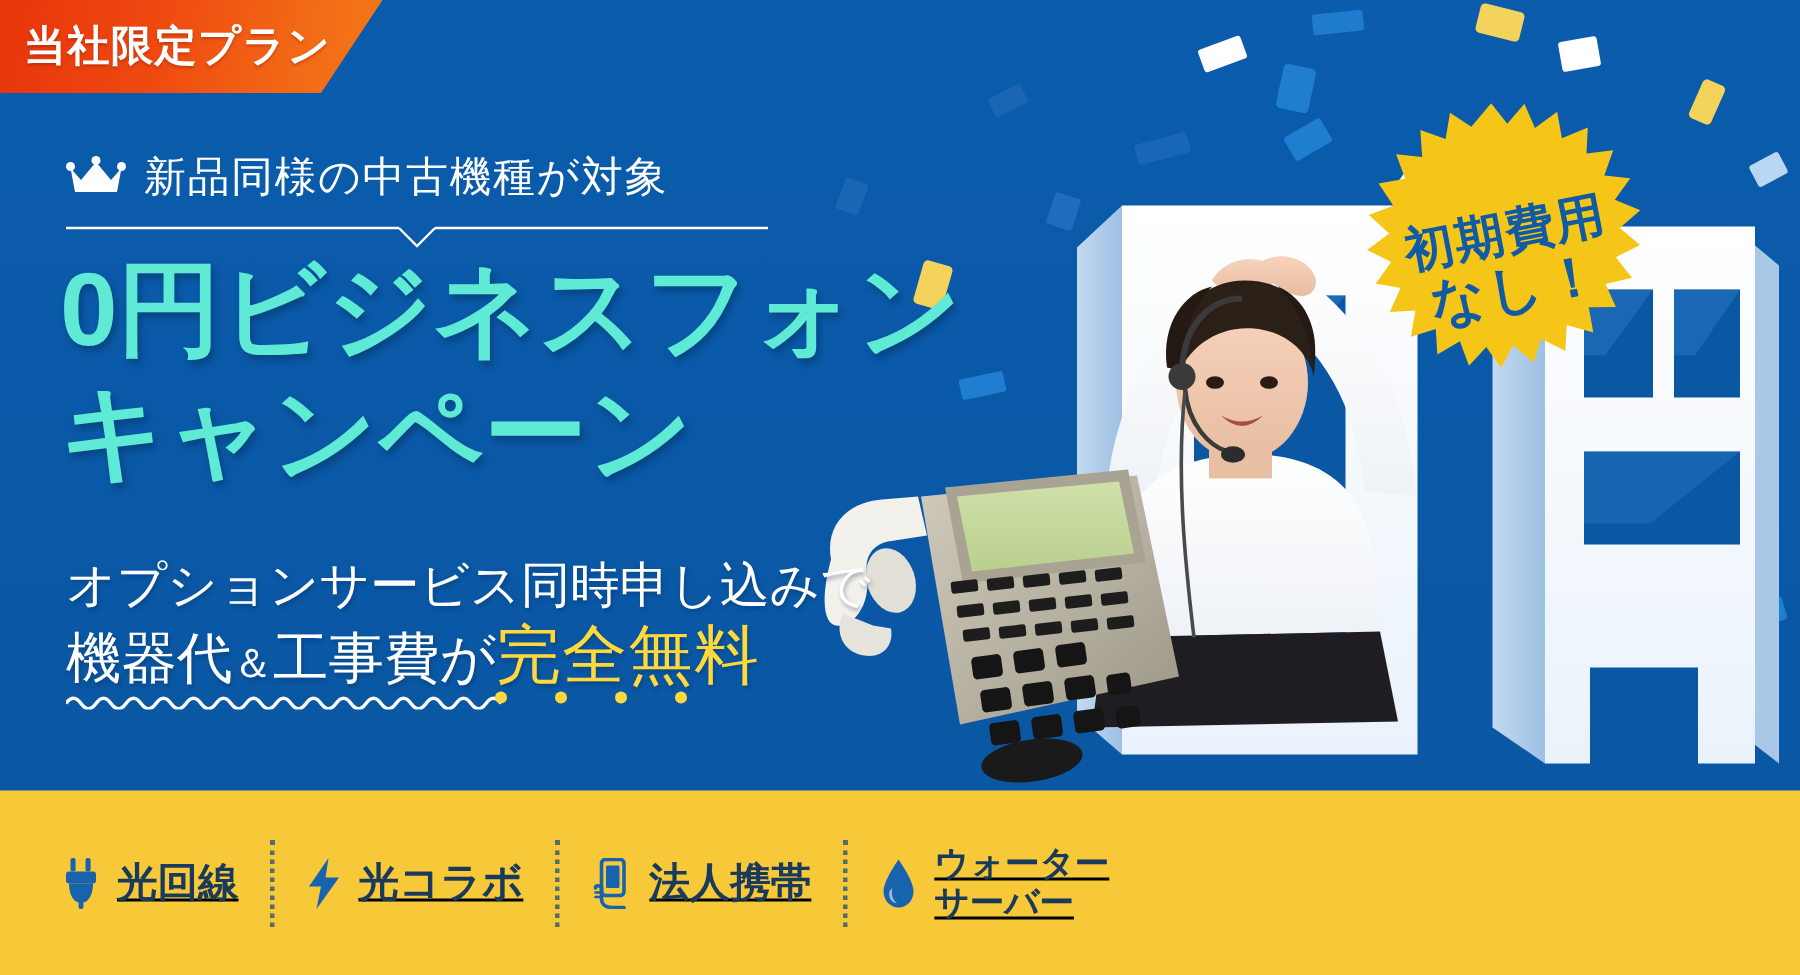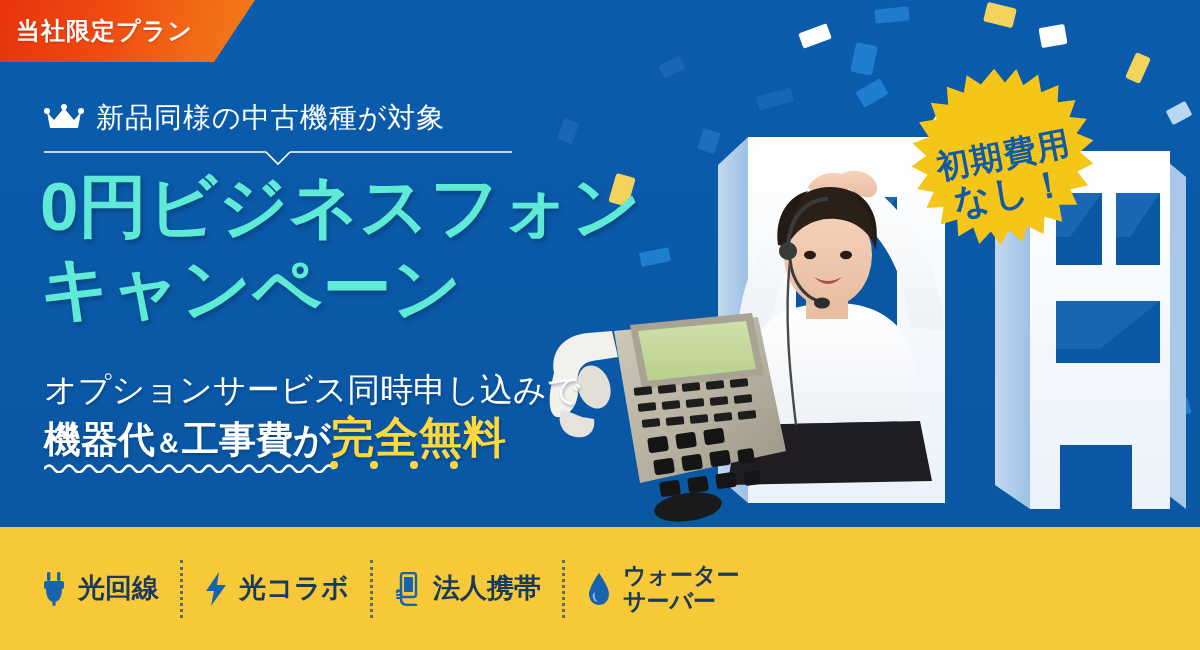--- a/index.html
+++ b/index.html
@@ -50,21 +50,21 @@
     position:absolute; left:0; top:0;
     height:62px;
     padding:0 46px 0 16px;
     display:flex; align-items:center;
     background:linear-gradient(100deg,#e8340c 0%, #ef4a10 40%, #f26a16 75%, #f47b18 100%);
     clip-path:polygon(0 0, 255px 0, 214px 100%, 0 100%);
     min-width:258px;
   }
   .ribbon-plan-label{
     color:#ffffff;
-    font-size:24px;
+    font-size:28px;
     font-weight:700;
     letter-spacing:1px;
     line-height:1;
     white-space:nowrap;
     text-shadow:0 1px 2px rgba(120,20,0,.35);
   }
 
   
   .crown-row{
     position:absolute; left:44px; top:104px;
@@ -95,21 +95,21 @@
     position:absolute; left:44px; top:368px;
     white-space:nowrap;
   }
   .sub-l1{
     color:#ffffff; font-size:33px; font-weight:400; line-height:44px;
     letter-spacing:0px;
     text-shadow:1px 2px 3px rgba(3,38,76,.35);
   }
   .sub-l2{
     position:relative;
-    font-size:37px; font-weight:700; line-height:50px;
+    font-size:37px; font-weight:400; line-height:50px;
     color:#ffffff;
     text-shadow:1px 2px 3px rgba(3,38,76,.35);
   }
   .sub-l2 .amp{ font-size:27px; }
   .hl-free{
     color:#ffd83b;
     font-size:43px;
     letter-spacing:1px;
   }
   .wave-line{
@@ -172,20 +172,21 @@
   }
 
   .opt-list{
     display:flex; align-items:center; height:100%;
     margin-left:20px; flex:1;
   }
   .opt-item{
     display:flex; align-items:center; gap:11px;
     padding:0 21px;
     height:62px;
+    text-decoration:underline;
   }
   .opt-sep{
     width:0; height:58px;
     border-left:3px dotted #1f4f86;
     opacity:.75;
   }
   .opt-ico{ flex:0 0 auto; display:block; }
   .opt-label{
     color:#1a3a5c; font-size:27px; font-weight:700; line-height:1.06;
     letter-spacing:0px; white-space:nowrap;

